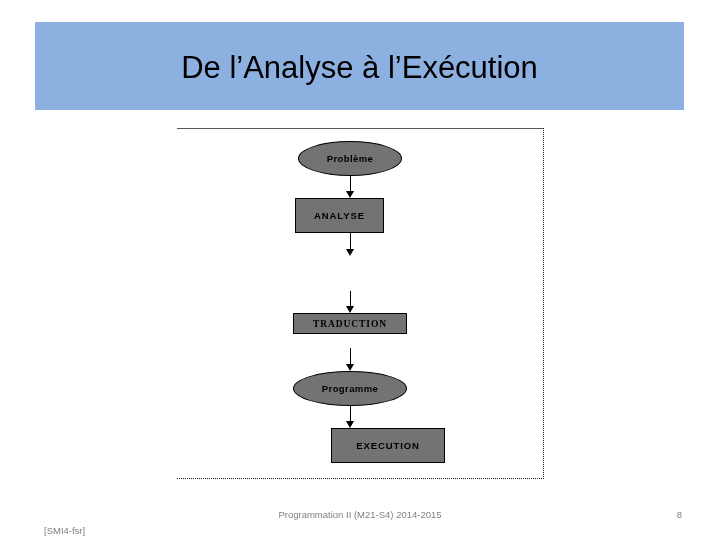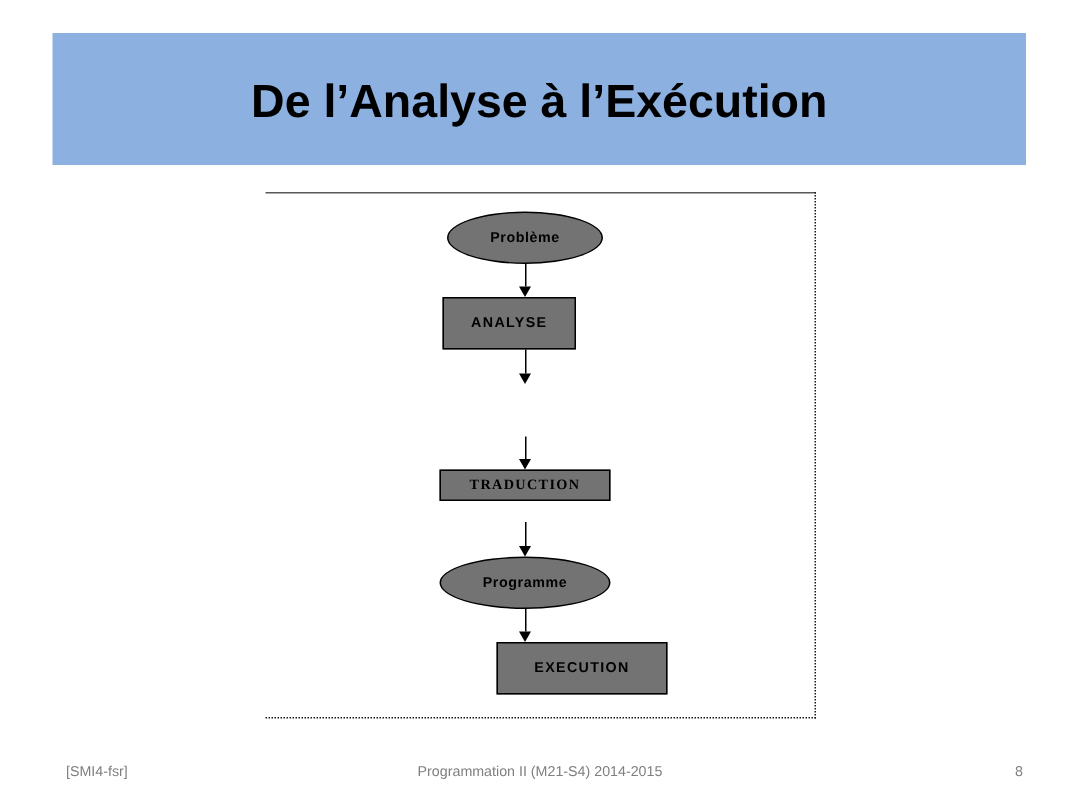--- a/index.html
+++ b/index.html
@@ -25,21 +25,21 @@
     height: 88px;
     background: #8CB0E0;
   }
   #slide-title {
     position: absolute;
     left: 0;
     right: 0;
     top: 28px;
     text-align: center;
     font-size: 31px;
-    font-weight: bold;
+    font-weight: normal;
     color: #000000;
     letter-spacing: 0px;
     font-family: "Liberation Sans", sans-serif;
   }
 
   
   #diagram-frame {
     position: absolute;
     left: 177px;
     top: 128px;
@@ -123,21 +123,21 @@
     top: 506px;
     width: 720px;
     height: 22px;
     font-size: 9.5px;
     color: #808080;
     font-family: "Liberation Sans", sans-serif;
   }
   #footer-left {
     position: absolute;
     left: 44px;
-    top: 3px;
+    top: 19px;
   }
   #footer-center {
     position: absolute;
     left: 0;
     right: 0;
     top: 3px;
     text-align: center;
   }
   #footer-right {
     position: absolute;

